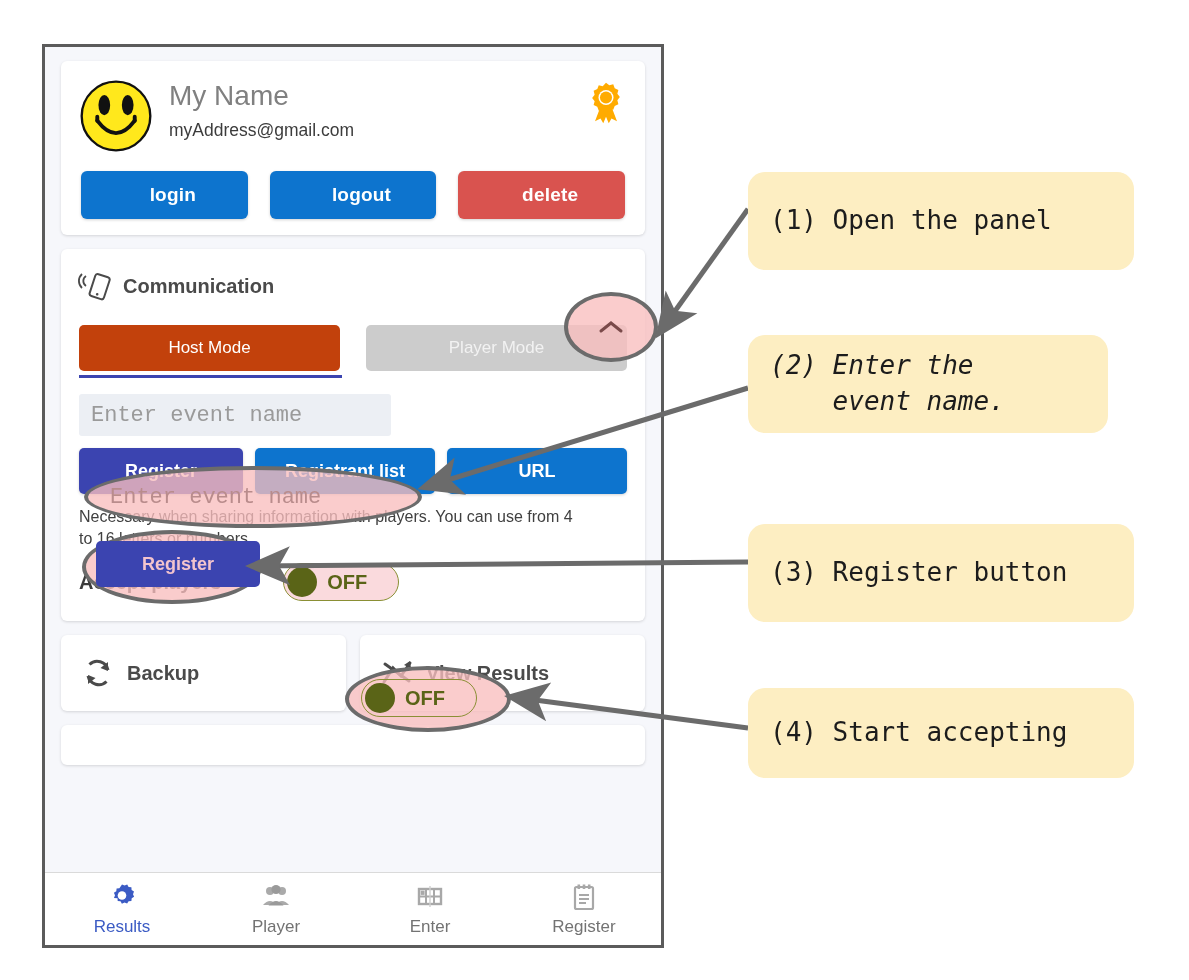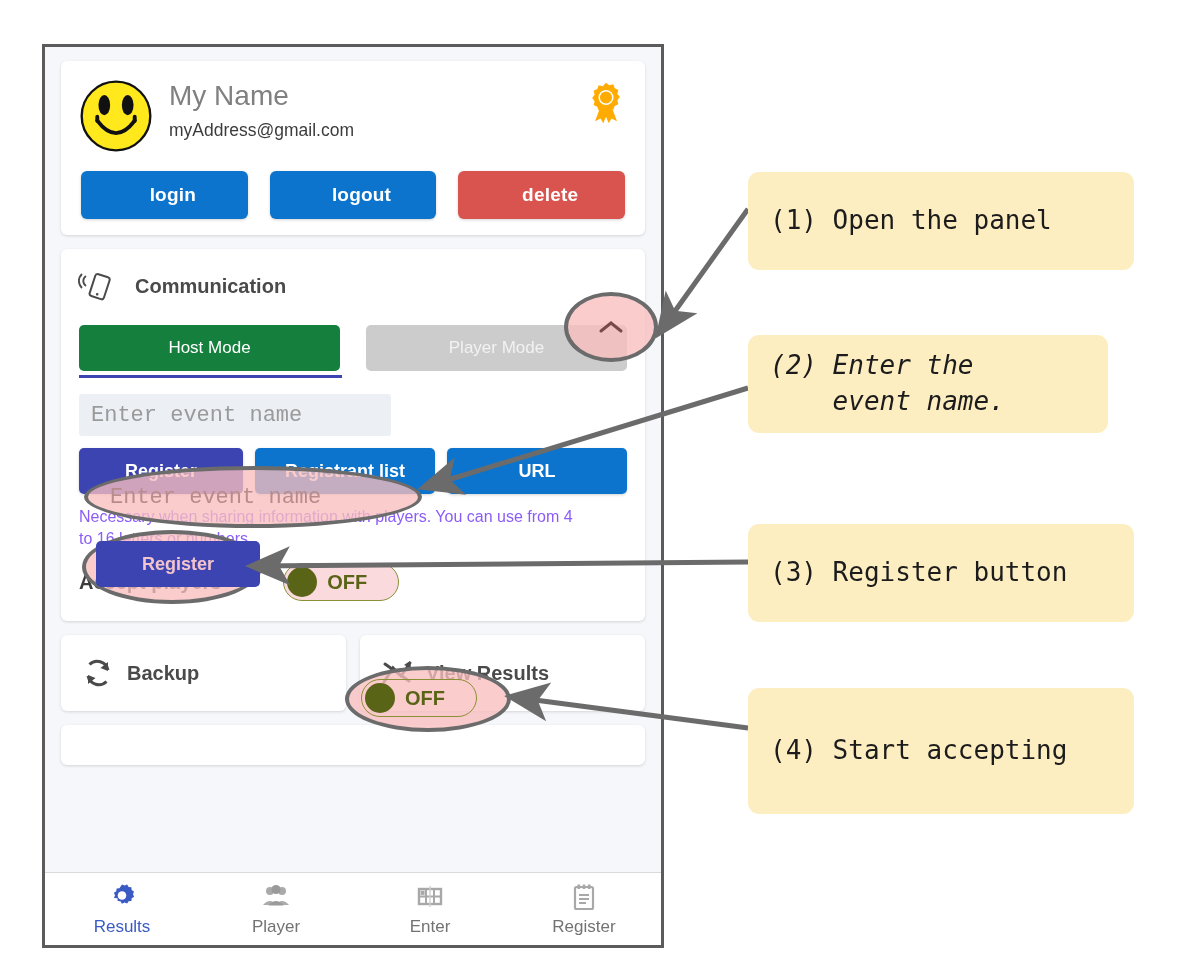--- a/index.html
+++ b/index.html
@@ -50,31 +50,31 @@
     font-family:"Liberation Sans", sans-serif;
     cursor:pointer;letter-spacing:.2px;
     box-shadow:0 1px 3px rgba(0,0,0,.18);
     padding-left:23px;
   }
   .pill.blue{background:#0d74ce;}
   .pill.red{background:#d9534f;}
 
   
   .comm-card{padding:16px 16px 16px 16px;margin-bottom:14px;position:relative;}
-  .comm-head{display:flex;align-items:center;gap:24px;height:42px;}
+  .comm-head{display:flex;align-items:center;gap:12px;height:42px;}
   .comm-icon{width:34px;height:30px;flex:0 0 34px;}
   .comm-title{font-size:20px;font-weight:700;color:#4a4a4a;}
 
   .mode-row{display:flex;gap:26px;margin-top:18px;padding:0 2px;}
   .mode-tab{
     flex:1;height:46px;border:none;border-radius:5px;
     font-size:17px;color:#ffffff;cursor:pointer;
     font-family:"Liberation Sans", sans-serif;
   }
-  .mode-tab.active{background:#15803d;}
+  .mode-tab.active{background:#c2410c;}
   .mode-tab.inactive{background:#cccccc;color:#f2f2f2;}
   .mode-underline{height:3px;background:#3b44b0;width:calc(50% - 13px);margin:4px 2px 0 2px;}
 
   .event-input{
     margin:16px 2px 0 2px;height:42px;width:312px;
     background:#eceff4;border:none;border-radius:3px;
     font-family:"Liberation Mono", monospace;
     font-size:22px;color:#9a9a9a;
     padding:0 12px;box-sizing:border-box;
     display:flex;align-items:center;
@@ -84,21 +84,21 @@
   .act-btn{
     height:46px;border:none;border-radius:5px;color:#fff;
     font-size:18px;font-weight:700;cursor:pointer;
     font-family:"Liberation Sans", sans-serif;
     box-shadow:0 1px 3px rgba(0,0,0,.18);
   }
   .act-register{background:#3b44b0;width:164px;}
   .act-blue{background:#0d74ce;flex:1;}
 
   .helper{
-    margin:12px 2px 0 2px;font-size:16px;color:#8b5cf6;line-height:1.35;
+    margin:12px 2px 0 2px;font-size:16px;color:#404040;line-height:1.35;
     max-width:505px;
   }
 
   .accept-row{display:flex;align-items:center;margin:14px 2px 4px 2px;}
   .accept-label{font-size:20px;font-weight:700;color:#3c3c3c;}
   .toggle{
     margin-left:62px;width:116px;height:38px;
     border:1.5px solid #8a8f34;border-radius:19px;
     background:#fadadd;display:flex;align-items:center;
     position:relative;cursor:pointer;box-sizing:border-box;
@@ -153,30 +153,30 @@
   .ov-toggle{
     left:361px;top:679px;width:116px;height:38px;
     border:1.5px solid #8a8f34;border-radius:19px;
     display:flex;align-items:center;box-sizing:border-box;
   }
   .ov-toggle .toggle-knob{background:#5a6417;}
   .ov-toggle .toggle-text{color:#5a6417;}
 
   
   .callout{
-    position:absolute;background:#fdeec2;border-radius:11px;
+    position:absolute;background:#fdeec2;border-radius:17px;
     font-family:"DejaVu Sans Mono", monospace;
     font-size:26px;color:#1c1c1c;line-height:1.38;
     display:flex;align-items:center;
     padding:12px 22px;box-sizing:border-box;white-space:pre;
   }
   .c1{left:748px;top:172px;width:386px;height:98px;}
   .c2{left:748px;top:335px;width:360px;height:98px;font-style:italic;}
   .c3{left:748px;top:508px;width:386px;height:98px;margin-top:16px;}
-  .c4{left:748px;top:688px;width:386px;height:126px;}
+  .c4{left:748px;top:688px;width:386px;height:90px;}
 
   svg.arrows{position:absolute;left:0;top:0;width:1189px;height:980px;pointer-events:none;}
 </style>
 </head>
 <body>
 
 <div id="root">
 
   <div class="phone-frame">
     <div class="phone-scroll">

